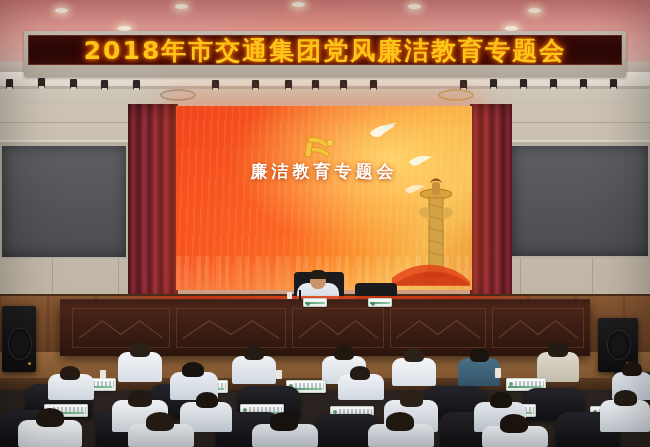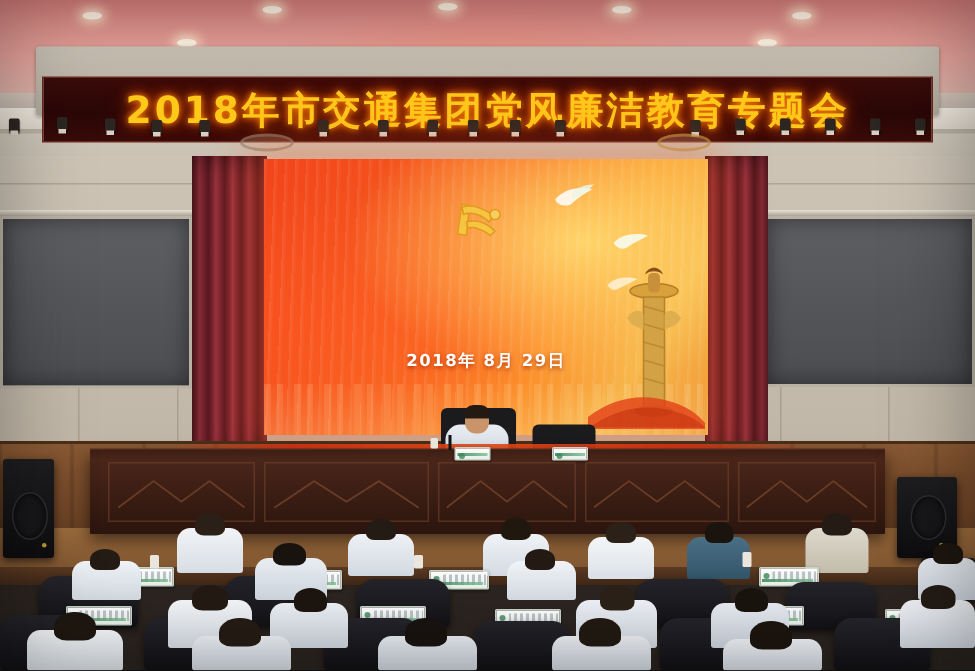--- a/index.html
+++ b/index.html
@@ -19,24 +19,24 @@
   .soffit{position:absolute;left:0;top:72px;width:650px;height:16px;
     background:linear-gradient(180deg,#efe9df,#dcd4c8);}
   .soffit-edge{position:absolute;left:0;top:86px;width:650px;height:3px;background:#b9b0a3;}
 
   
   .upper-wall{position:absolute;left:0;top:88px;width:650px;height:40px;
     background:linear-gradient(180deg,#cfc7ba,#c2b9ab);}
   .led-frame{position:absolute;left:24px;top:31px;width:602px;height:46px;
     background:linear-gradient(180deg,#cbc3b6,#b0a79a);border-radius:2px;
     box-shadow:0 1px 3px rgba(0,0,0,.35);padding:3px;box-sizing:border-box;}
-  .led-inner{position:absolute;left:28px;top:35px;width:594px;height:44px;
+  .led-inner{position:absolute;left:28px;top:35px;width:594px;height:30px;
     background:linear-gradient(180deg,#3a0c0a,#2a0706 55%,#380b09);
     border:1px solid #6b2a20;box-sizing:border-box;overflow:hidden;
-    display:flex;align-items:center;justify-content:center;margin-top:16px;}
+    display:flex;align-items:center;justify-content:center;}
   .led-text{color:#ffc91a;font-weight:700;font-size:25px;letter-spacing:2px;
     font-family:"DejaVu Sans","Liberation Sans",sans-serif;white-space:nowrap;
     text-shadow:0 0 4px #ff8a00,0 0 9px rgba(255,90,0,.85),0 0 16px rgba(255,60,0,.5);}
 
   
   .track{position:absolute;left:0;top:78px;width:650px;height:14px;}
   .spot{position:absolute;width:7px;height:9px;background:#2c2622;border-radius:1px;
     box-shadow:0 1px 1px rgba(0,0,0,.5);}
   .spot:after{content:"";position:absolute;left:1px;top:8px;width:5px;height:3px;background:#d8cfc2;}
   .vent{position:absolute;width:32px;height:8px;border-radius:50%;
@@ -249,22 +249,22 @@
       <path d="M38 38 C34 32 28 32 27 36 L27 46 C30 44 35 44 38 38 Z" fill="#dfae4f"></path>
       <ellipse cx="20" cy="100" rx="13" ry="4" fill="#c9963c"></ellipse>
     </svg>
 
     <svg class="ribbon" viewBox="0 0 78 34">
       <path d="M0 26 C18 12 38 10 56 16 C66 19 73 24 78 30 L78 34 L0 34 Z" fill="#e23b14" opacity=".85"></path>
       <path d="M4 31 C22 19 42 17 60 23 C68 25 74 29 78 33 L0 33 Z" fill="#c02408" opacity=".6"></path>
     </svg>
 
     <div class="scr-title">
-    </div>
-    <div class="scr-date">2018年 8月 29日</div>
+      <span class="l2">廉洁教育专题会</span>
+    </div>
   </div>
 
   <div class="dado-top"></div>
   <div class="dado">
     <div class="dado-lines"></div>
   </div>
   <div class="floor"></div>
 
   <div class="hi-chair" style="left:294px;top:272px;width:50px;height:34px"></div>
   <div class="speaker-body"></div>

